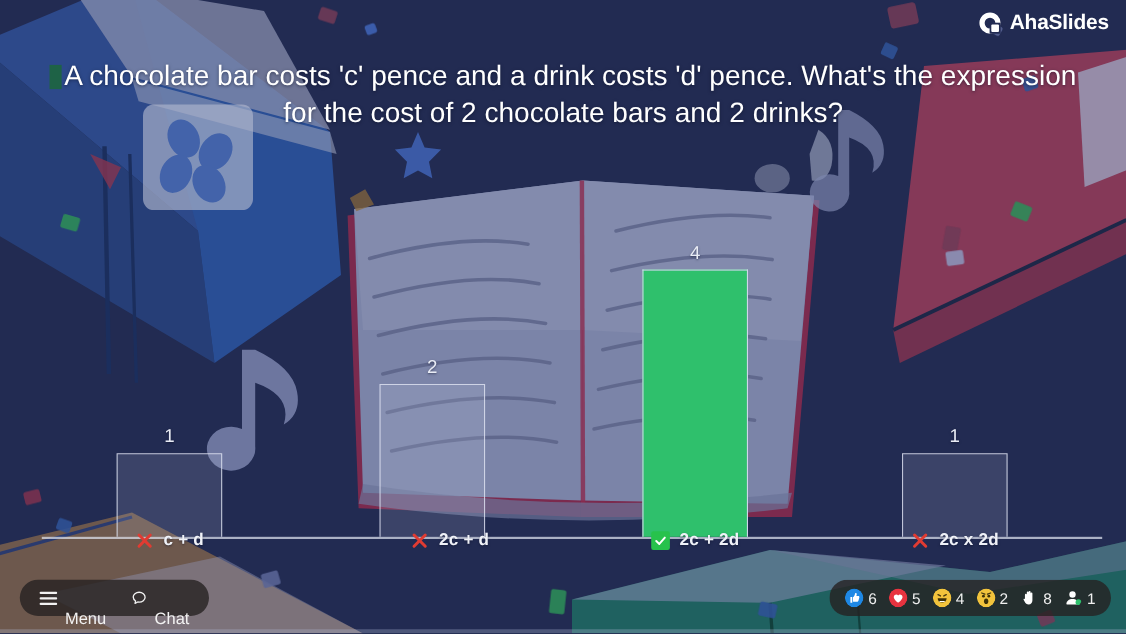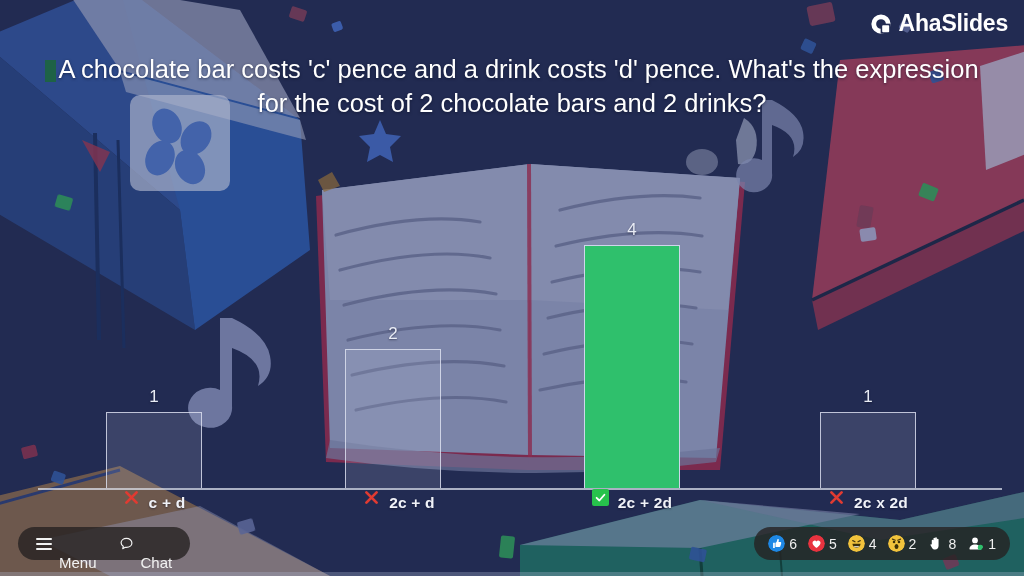--- a/index.html
+++ b/index.html
@@ -13,21 +13,21 @@
 
   
   .bg { position:absolute; inset:0; pointer-events:none; }
 
   
   .logo-wrap {
     position:absolute; top:10px; right:16px;
     display:flex; align-items:center; gap:7px; z-index:30;
   }
   .logo-mark { width:22px; height:22px; display:block; }
-  .logo-text { color:#ffffff; font-size:23px; font-weight:700; letter-spacing:-0.2px; }
+  .logo-text { color:#ffffff; font-size:19px; font-weight:700; letter-spacing:-0.2px; }
 
   
   .question {
     position:absolute; top:52px; left:34px; right:34px; z-index:25;
     text-align:center; color:#ffffff;
     font-size:25.5px; font-weight:400; line-height:1.35;
     text-shadow:0 1px 3px rgba(10,14,35,0.55);
   }
   .green-tick-artifact{
     display:inline-block; width:11px; height:22px; background:#1e6246;
@@ -52,21 +52,21 @@
   .bar.neutral { background:rgba(214,220,240,0.14); }
   .bar.correct { background:#2fc06c; border-color:#cfd6ea; }
 
   
   .labels { position:absolute; left:0; top:482px; width:1024px; height:26px; z-index:22; }
   .label-cell {
     position:absolute; display:flex; align-items:center; justify-content:center; gap:9px;
     white-space:nowrap;
   }
   .label-text { color:#f0f2f8; font-size:15.5px; font-weight:600; letter-spacing:0.2px;
-    text-shadow:0 1px 2px rgba(10,14,35,0.5);margin-top:12px; }
+    text-shadow:0 1px 2px rgba(10,14,35,0.5); }
   .mark-x { width:17px; height:17px; display:block; flex:0 0 auto; }
   .mark-check {
     width:17px; height:17px; background:#27c24c; border-radius:2px;
     display:flex; align-items:center; justify-content:center; flex:0 0 auto;
   }
 
   
   .pill {
     position:absolute; bottom:16px; display:flex; align-items:center;
     background:rgba(38,34,34,0.80); border-radius:20px; height:33px; z-index:40;
@@ -231,21 +231,21 @@
 
   <div class="labels">
 
     <div class="label-cell" style="left:106px;width:96px;">
       <svg class="mark-x" viewBox="0 0 20 20">
         <path d="M4 4 L16 16 M16 4 L4 16" stroke="#e03b32" stroke-width="3.2" stroke-linecap="round"></path>
       </svg>
       <span class="label-text">c + d</span>
     </div>
 
-    <div class="label-cell" style="left:351px;width:96px;">
+    <div class="label-cell" style="left:361px;width:96px;">
       <svg class="mark-x" viewBox="0 0 20 20">
         <path d="M4 4 L16 16 M16 4 L4 16" stroke="#e03b32" stroke-width="3.2" stroke-linecap="round"></path>
       </svg>
       <span class="label-text">2c + d</span>
     </div>
 
     <div class="label-cell" style="left:584px;width:96px;text-align:right;">
       <span class="mark-check">
         <svg width="13" height="13" viewBox="0 0 20 20" aria-hidden="true">
           <path d="M4 10.5 L8.3 14.6 L16 5.8" stroke="#ffffff" stroke-width="2.8" fill="none" stroke-linecap="round" stroke-linejoin="round"></path>

